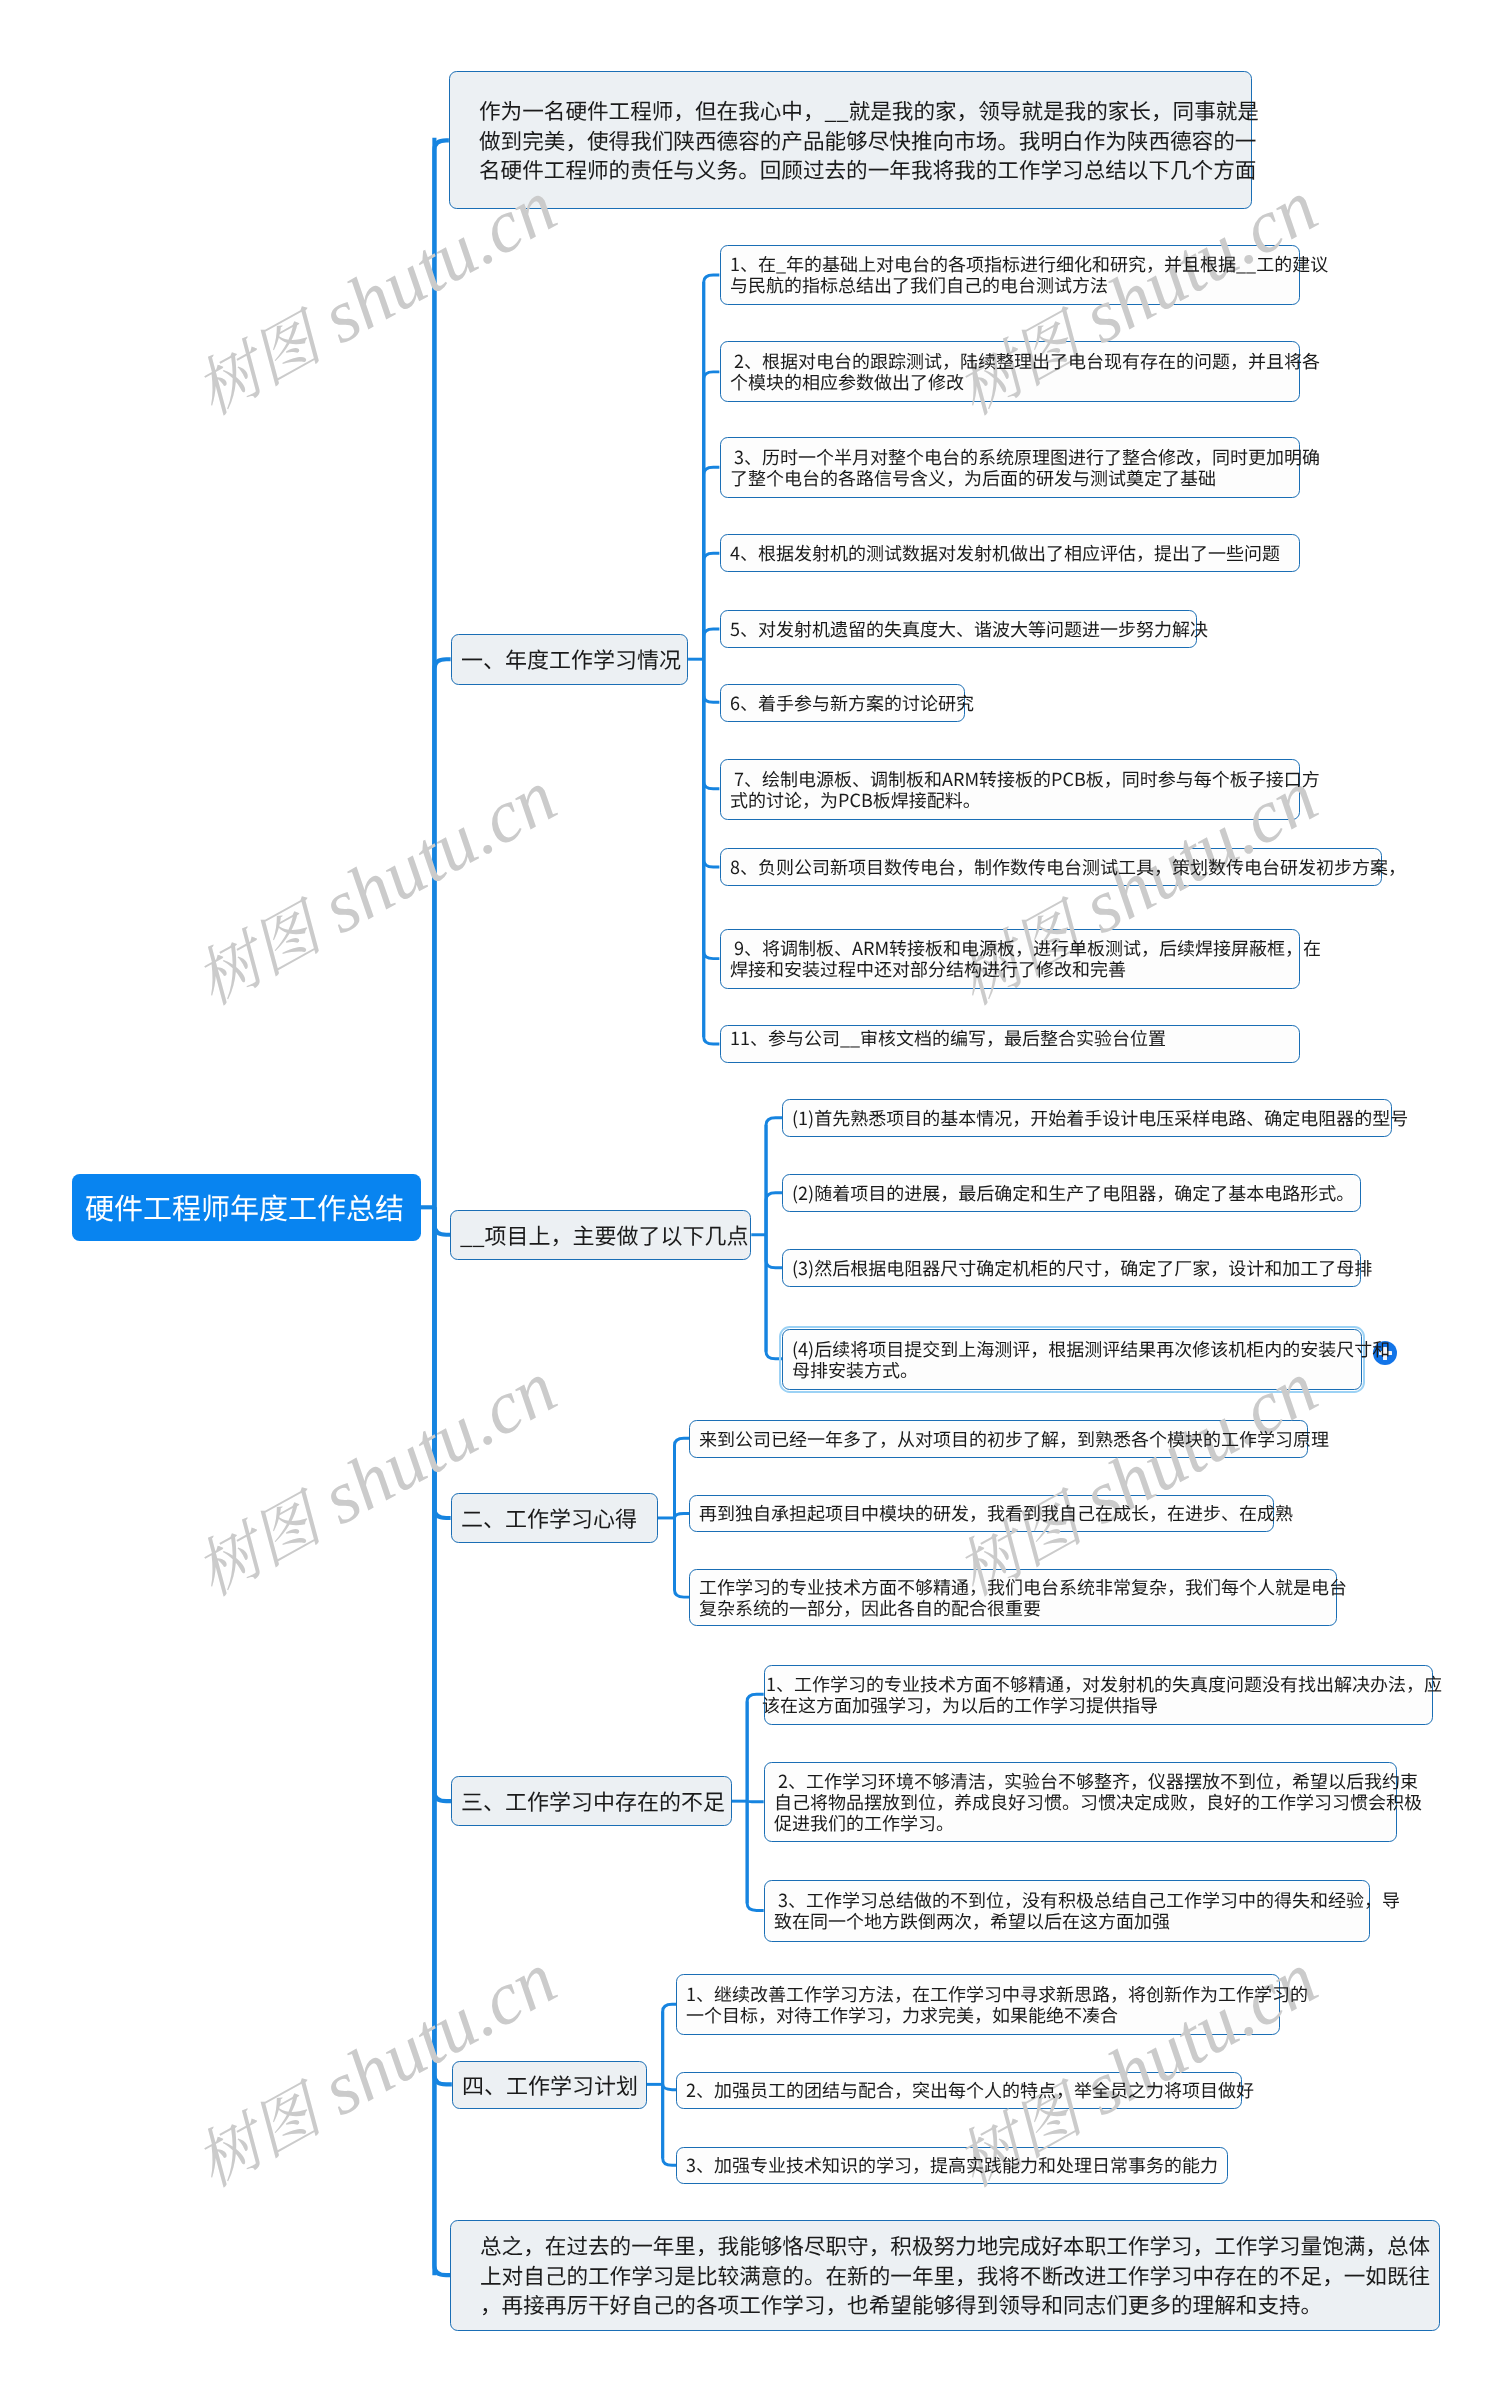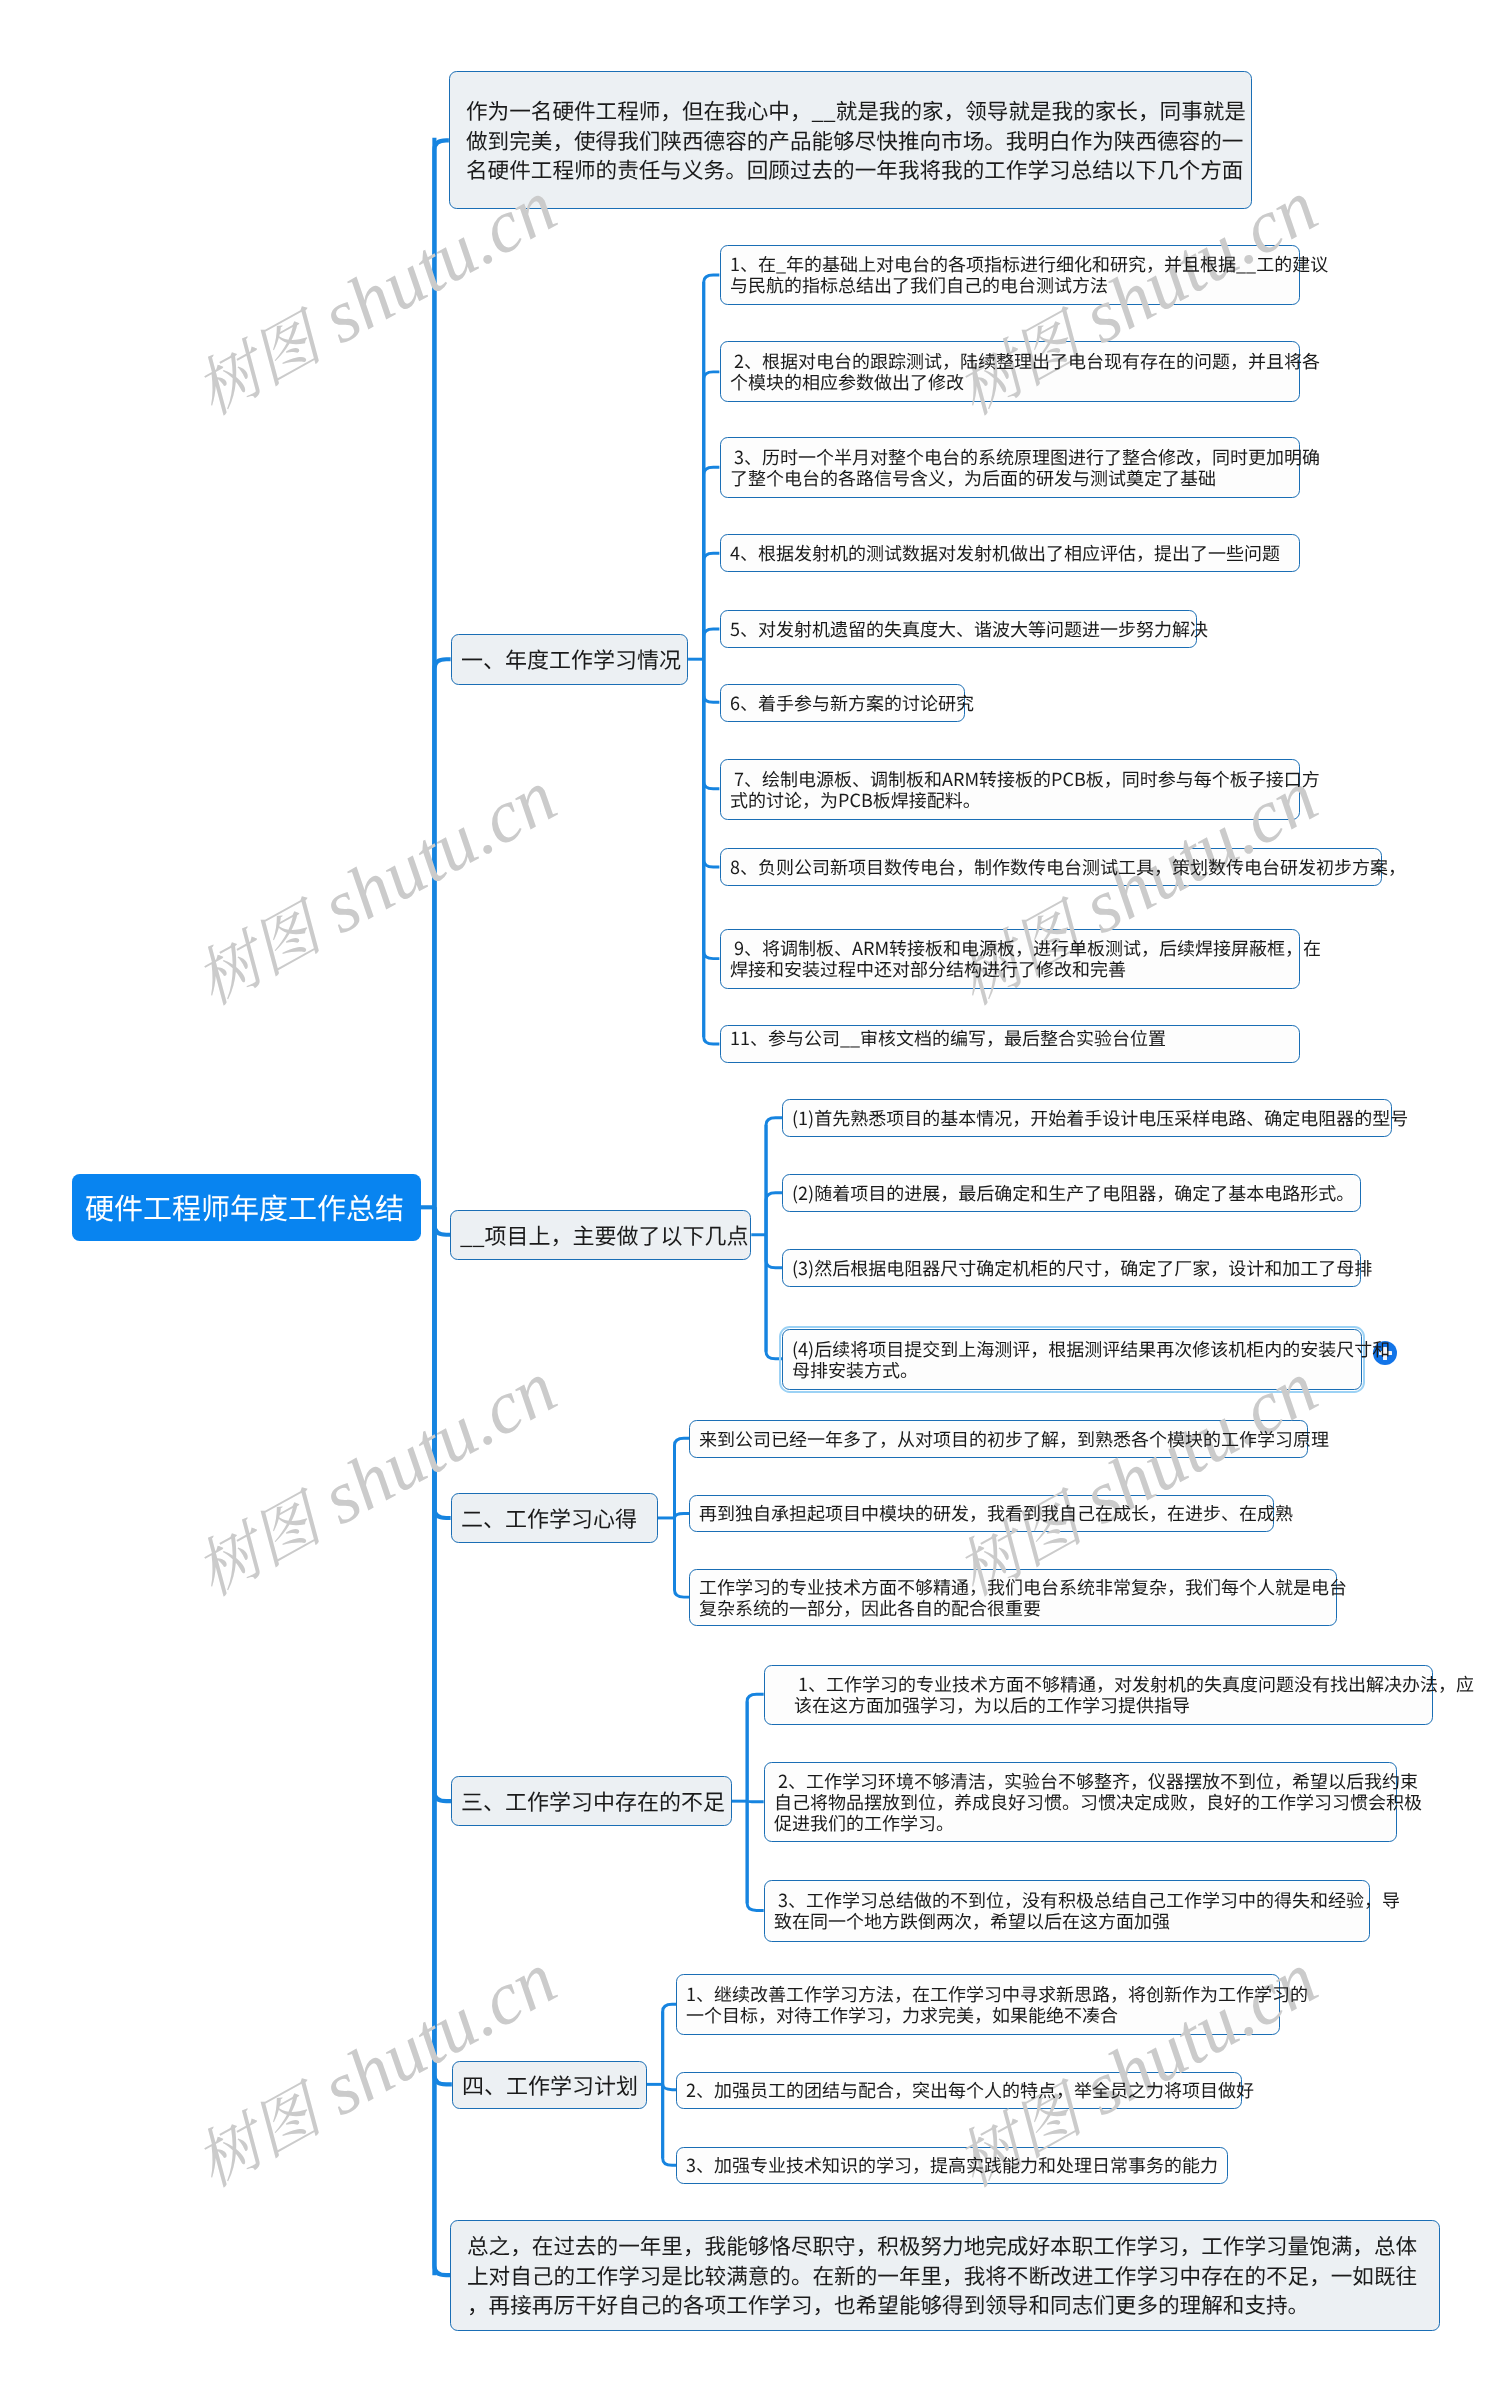--- a/index.html
+++ b/index.html
@@ -24,21 +24,21 @@
   .branch{background:#ECF0F3;border:1.5px solid #1A6EB5;border-radius:7.7px;}
   .branch-lbl{color:#1a1a1a;font-size:22px;line-height:27px;
           padding:0 9.5px;white-space:nowrap;}
 
   .leaf{background:#FDFDFD;border:1.5px solid #1A6EB5;border-radius:7.7px;}
   .leaf-lbl{color:#1a1a1a;font-size:18px;line-height:21px;padding:0 10.3px;}
 
   .leaf.selected{outline:2.1px solid #9CD2F5;outline-offset:1.2px;border-radius:7.7px;}
 
   .note{background:#ECF0F3;border:1.5px solid #1A6EB5;border-radius:7.7px;}
-  .note-lbl{color:#1a1a1a;font-size:21.6px;line-height:29.5px;padding:0 17px;}
+  .note-lbl{color:#1a1a1a;font-size:21.6px;line-height:29.5px;padding:0 30px;}
 
   .addbtn{position:absolute;border-radius:50%;background:#1274E8;box-sizing:border-box;}
   .addbtn i{position:absolute;background:#F0F6FC;display:block;border-radius:0.6px;}
   .addbtn .h{left:5.6px;top:10.3px;width:13px;height:3.5px;}
   .addbtn .v{left:10.3px;top:5.6px;width:3.5px;height:13px;}
 
   #watermarks{position:absolute;left:0;top:0;width:1512px;height:2401px;
               pointer-events:none;overflow:hidden;}
   .wm .cjk{font-size:64px;}
   .wm{position:absolute;color:#CBCBCB;font-style:italic;
@@ -256,21 +256,21 @@
       </div>
 <div class="lbl leaf-lbl" style="left:689px;top:1569px;width:648px;height:57px">
         <div class="txt">
           <span class="ln">工作学习的专业技术方面不够精通，我们电台系统非常复杂，我们每个人就是电台</span>
           <span class="ln">复杂系统的一部分，因此各自的配合很重要</span>
         </div>
       </div>
 <div class="lbl branch-lbl" style="left:451px;top:1776px;width:281px;height:50px">
         <span class="txt">三、工作学习中存在的不足</span>
       </div>
-<div class="lbl leaf-lbl" style="left:784px;top:1665px;width:669px;height:60px">
+<div class="lbl leaf-lbl" style="left:752px;top:1665px;width:669px;height:60px">
         <div class="txt">
           <span class="ln"> 1、工作学习的专业技术方面不够精通，对发射机的失真度问题没有找出解决办法，应</span>
           <span class="ln">该在这方面加强学习，为以后的工作学习提供指导</span>
         </div>
       </div>
 <div class="lbl leaf-lbl" style="left:764px;top:1762px;width:633px;height:80px">
         <div class="txt">
           <span class="ln"> 2、工作学习环境不够清洁，实验台不够整齐，仪器摆放不到位，希望以后我约束</span>
           <span class="ln">自己将物品摆放到位，养成良好习惯。习惯决定成败，良好的工作学习习惯会积极</span>
           <span class="ln">促进我们的工作学习。</span>

